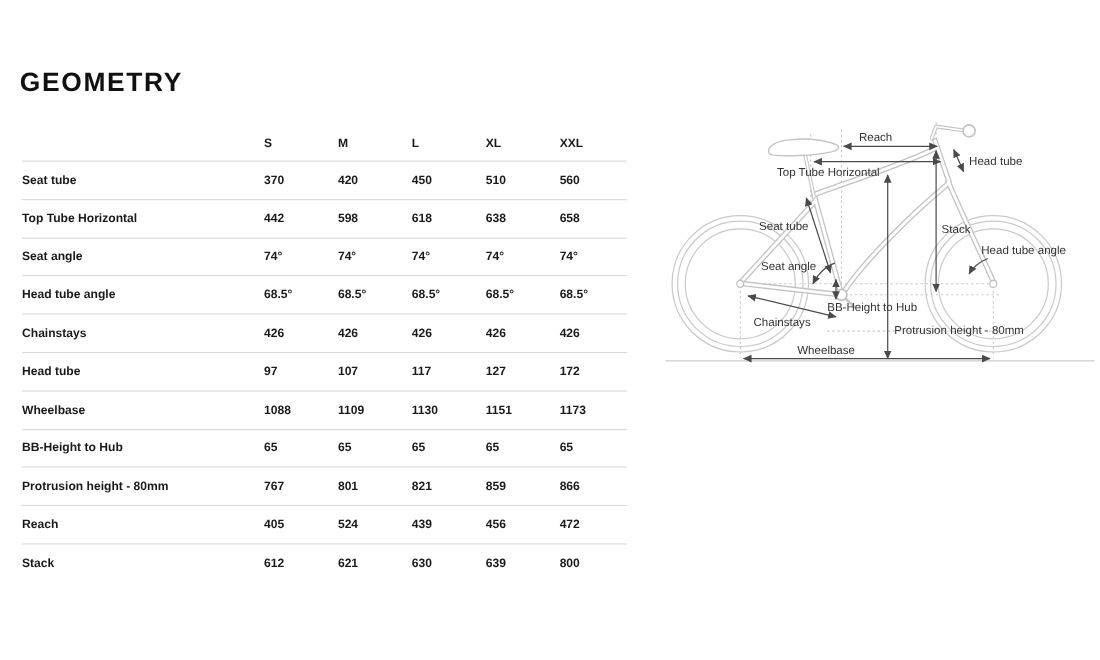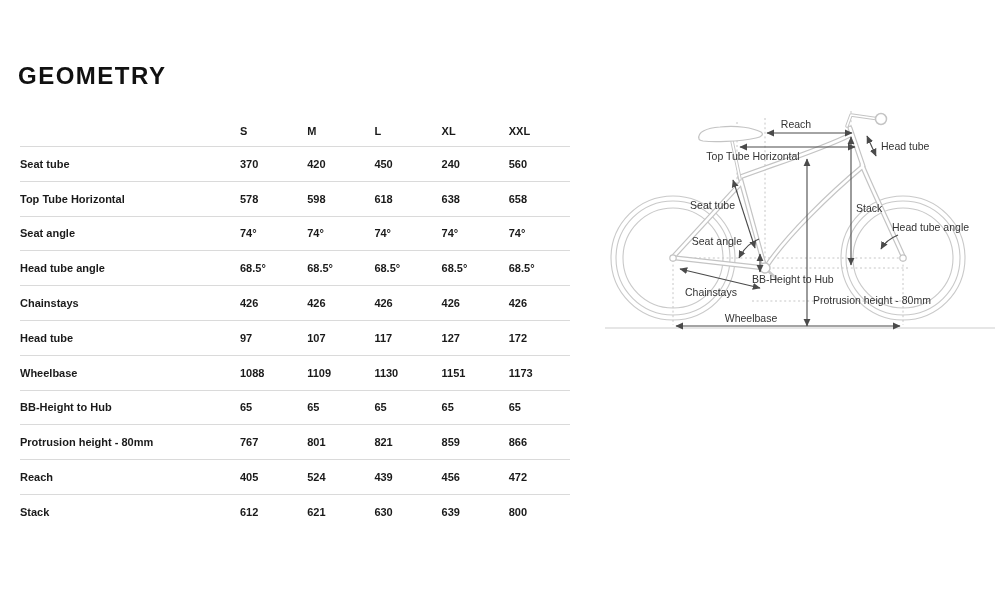--- a/index.html
+++ b/index.html
@@ -36,26 +36,26 @@
       <div class="cell val">L</div>
       <div class="cell val">XL</div>
       <div class="cell val">XXL</div>
     </div>
     <div>
         <div class="trow">
           <div class="cell label">Seat tube</div>
           <div class="cell val">370</div>
           <div class="cell val">420</div>
           <div class="cell val">450</div>
-          <div class="cell val">240</div>
+          <div class="cell val">510</div>
           <div class="cell val">560</div>
         </div>
         <div class="trow">
           <div class="cell label">Top Tube Horizontal</div>
-          <div class="cell val">578</div>
+          <div class="cell val">442</div>
           <div class="cell val">598</div>
           <div class="cell val">618</div>
           <div class="cell val">638</div>
           <div class="cell val">658</div>
         </div>
         <div class="trow">
           <div class="cell label">Seat angle</div>
           <div class="cell val">74°</div>
           <div class="cell val">74°</div>
           <div class="cell val">74°</div>

